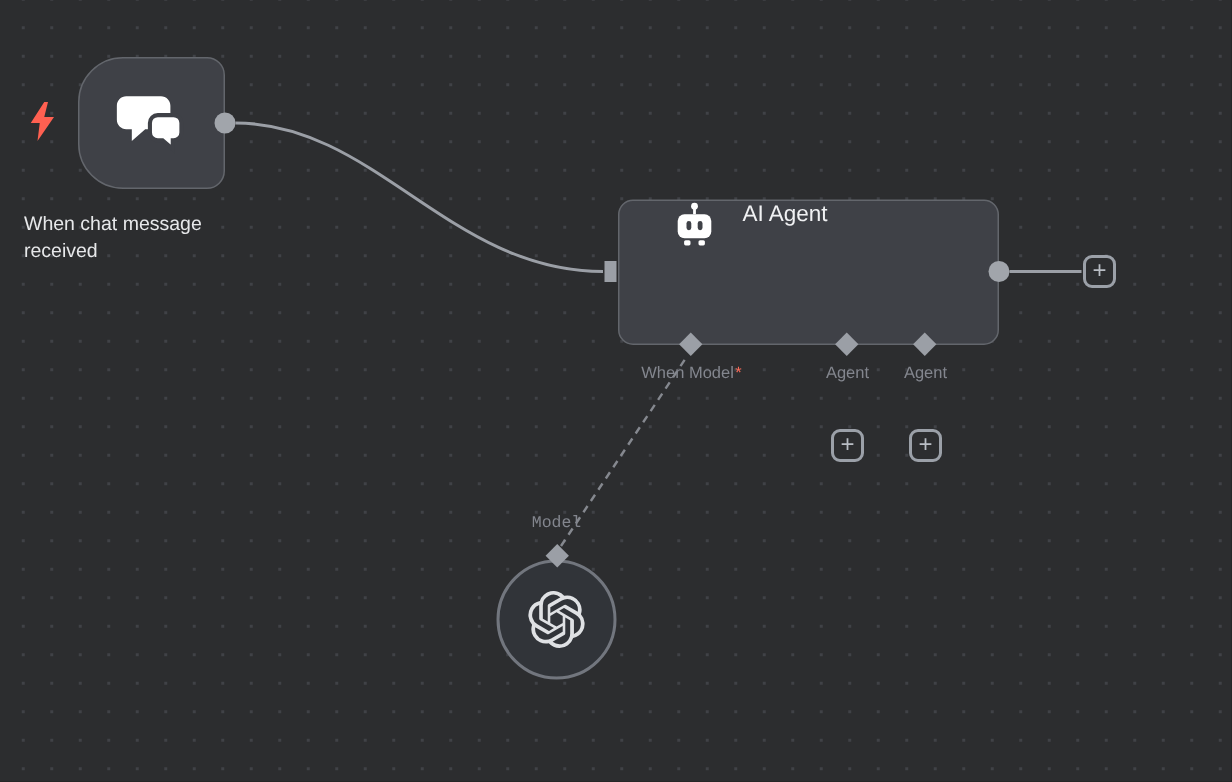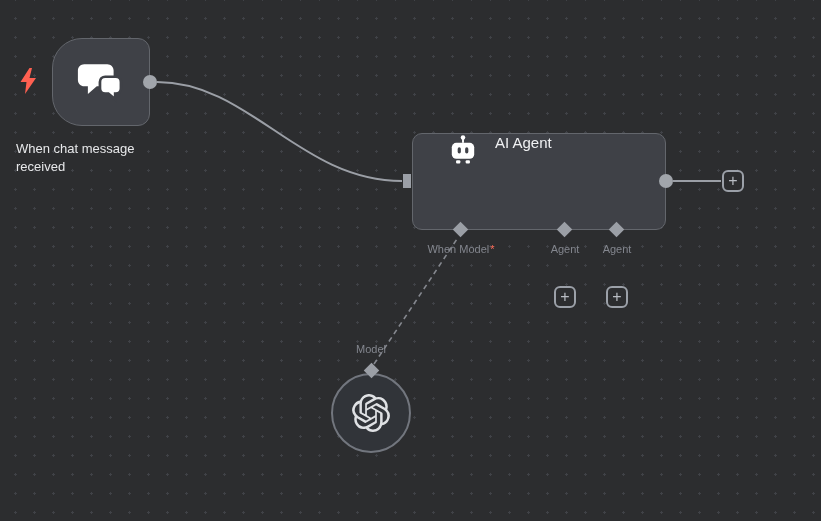--- a/index.html
+++ b/index.html
@@ -120,21 +120,21 @@
   <div class="plus-btn" style="left:722px;top:170px;">
     <span>+</span>
   </div>
   <div class="plus-btn" style="left:554px;top:286px;">
     <span>+</span>
   </div>
   <div class="plus-btn" style="left:606px;top:286px;">
     <span>+</span>
   </div>
 
-  <div class="port-label" style="left:331px;top:343px;width:80px;">Model</div>
+  <div class="port-label" style="left:331px;top:343px;width:80px;font-family:Liberation Mono, monospace;">Model</div>
   <div class="diamond" style="left:366px;top:365px;"></div>
   <div class="node circle-node">
     <svg width="38" height="38" viewBox="0 0 24 24">
       <path fill="#dfe1e4" d="M22.2819 9.8211a5.9847 5.9847 0 0 0-.5157-4.9108 6.0462 6.0462 0 0 0-6.5098-2.9A6.0651 6.0651 0 0 0 4.9807 4.1818a5.9847 5.9847 0 0 0-3.9977 2.9 6.0462 6.0462 0 0 0 .7427 7.0966 5.98 5.98 0 0 0 .511 4.9107 6.051 6.051 0 0 0 6.5146 2.9001A5.9847 5.9847 0 0 0 13.2599 24a6.0557 6.0557 0 0 0 5.7718-4.2058 5.9894 5.9894 0 0 0 3.9977-2.9001 6.0557 6.0557 0 0 0-.7475-7.073zM13.2599 22.4307a4.4755 4.4755 0 0 1-2.8764-1.0408l.1419-.0804 4.7783-2.7582a.7948.7948 0 0 0 .3927-.6813v-6.7369l2.02 1.1686a.071.071 0 0 1 .038.052v5.5826a4.504 4.504 0 0 1-4.4945 4.4944zm-9.6607-4.1254a4.4708 4.4708 0 0 1-.5346-3.0137l.142.0852 4.783 2.7582a.7712.7712 0 0 0 .7806 0l5.8428-3.3685v2.3324a.0804.0804 0 0 1-.0332.0615L9.74 19.9502a4.4992 4.4992 0 0 1-6.1408-1.6464zM2.3408 7.8956a4.485 4.485 0 0 1 2.3655-1.9728V11.6a.7664.7664 0 0 0 .3879.6765l5.8144 3.3543-2.0201 1.1685a.0757.0757 0 0 1-.071 0l-4.8303-2.7865A4.504 4.504 0 0 1 2.3408 7.872zm16.5963 3.8558L13.1038 8.364 15.1192 7.2a.0757.0757 0 0 1 .071 0l4.8303 2.7913a4.4944 4.4944 0 0 1-.6765 8.1042v-5.6772a.79.79 0 0 0-.407-.667zm2.0107-3.0231l-.142-.0852-4.7735-2.7818a.7759.7759 0 0 0-.7854 0L9.409 9.2297V6.8974a.0662.0662 0 0 1 .0284-.0615l4.8303-2.7866a4.4992 4.4992 0 0 1 6.6802 4.66zM8.3065 12.863l-2.02-1.1638a.0804.0804 0 0 1-.038-.0567V6.0742a4.4992 4.4992 0 0 1 7.3757-3.4537l-.142.0805L8.704 5.459a.7948.7948 0 0 0-.3927.6813zm1.0976-2.3654l2.602-1.4998 2.6069 1.4998v2.9994l-2.5974 1.4997-2.6067-1.4997Z"></path>
     </svg>
   </div>
 
 </div>
 
 </body></html>

